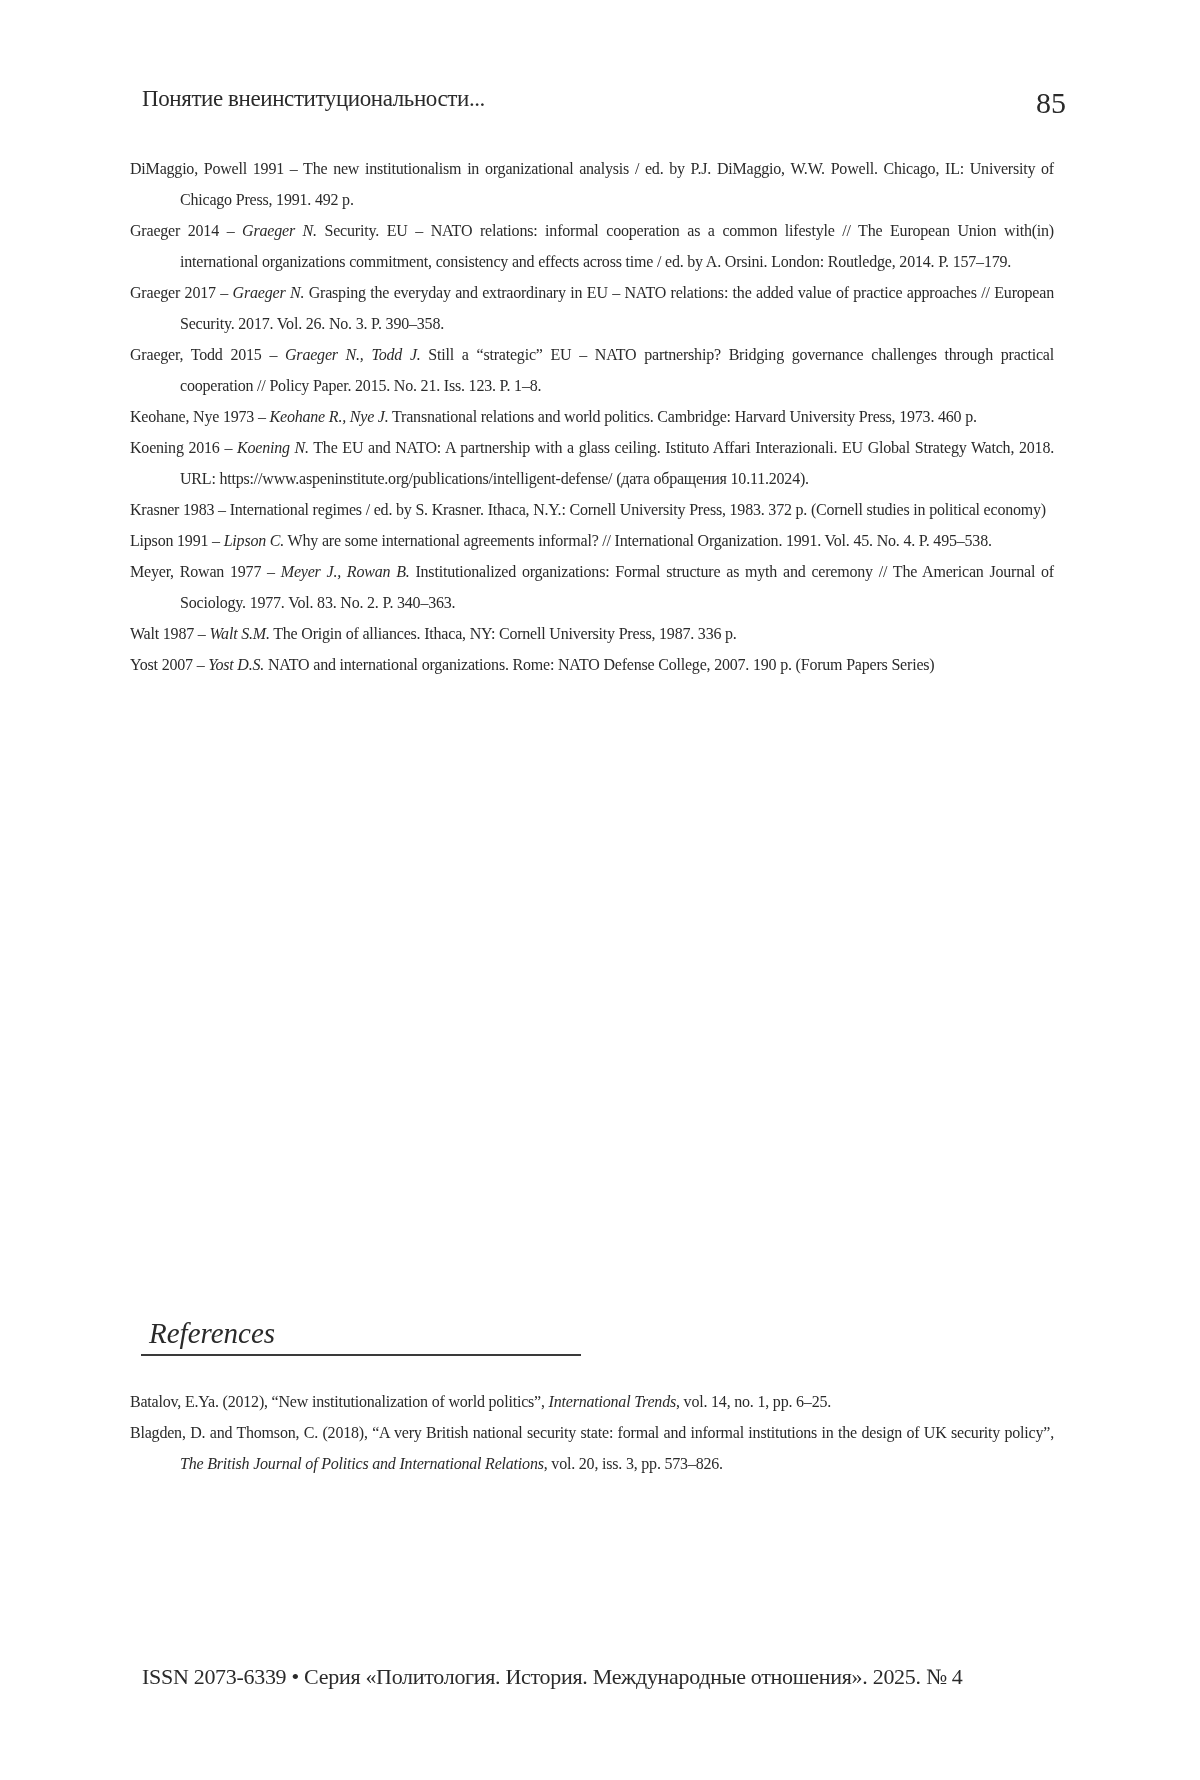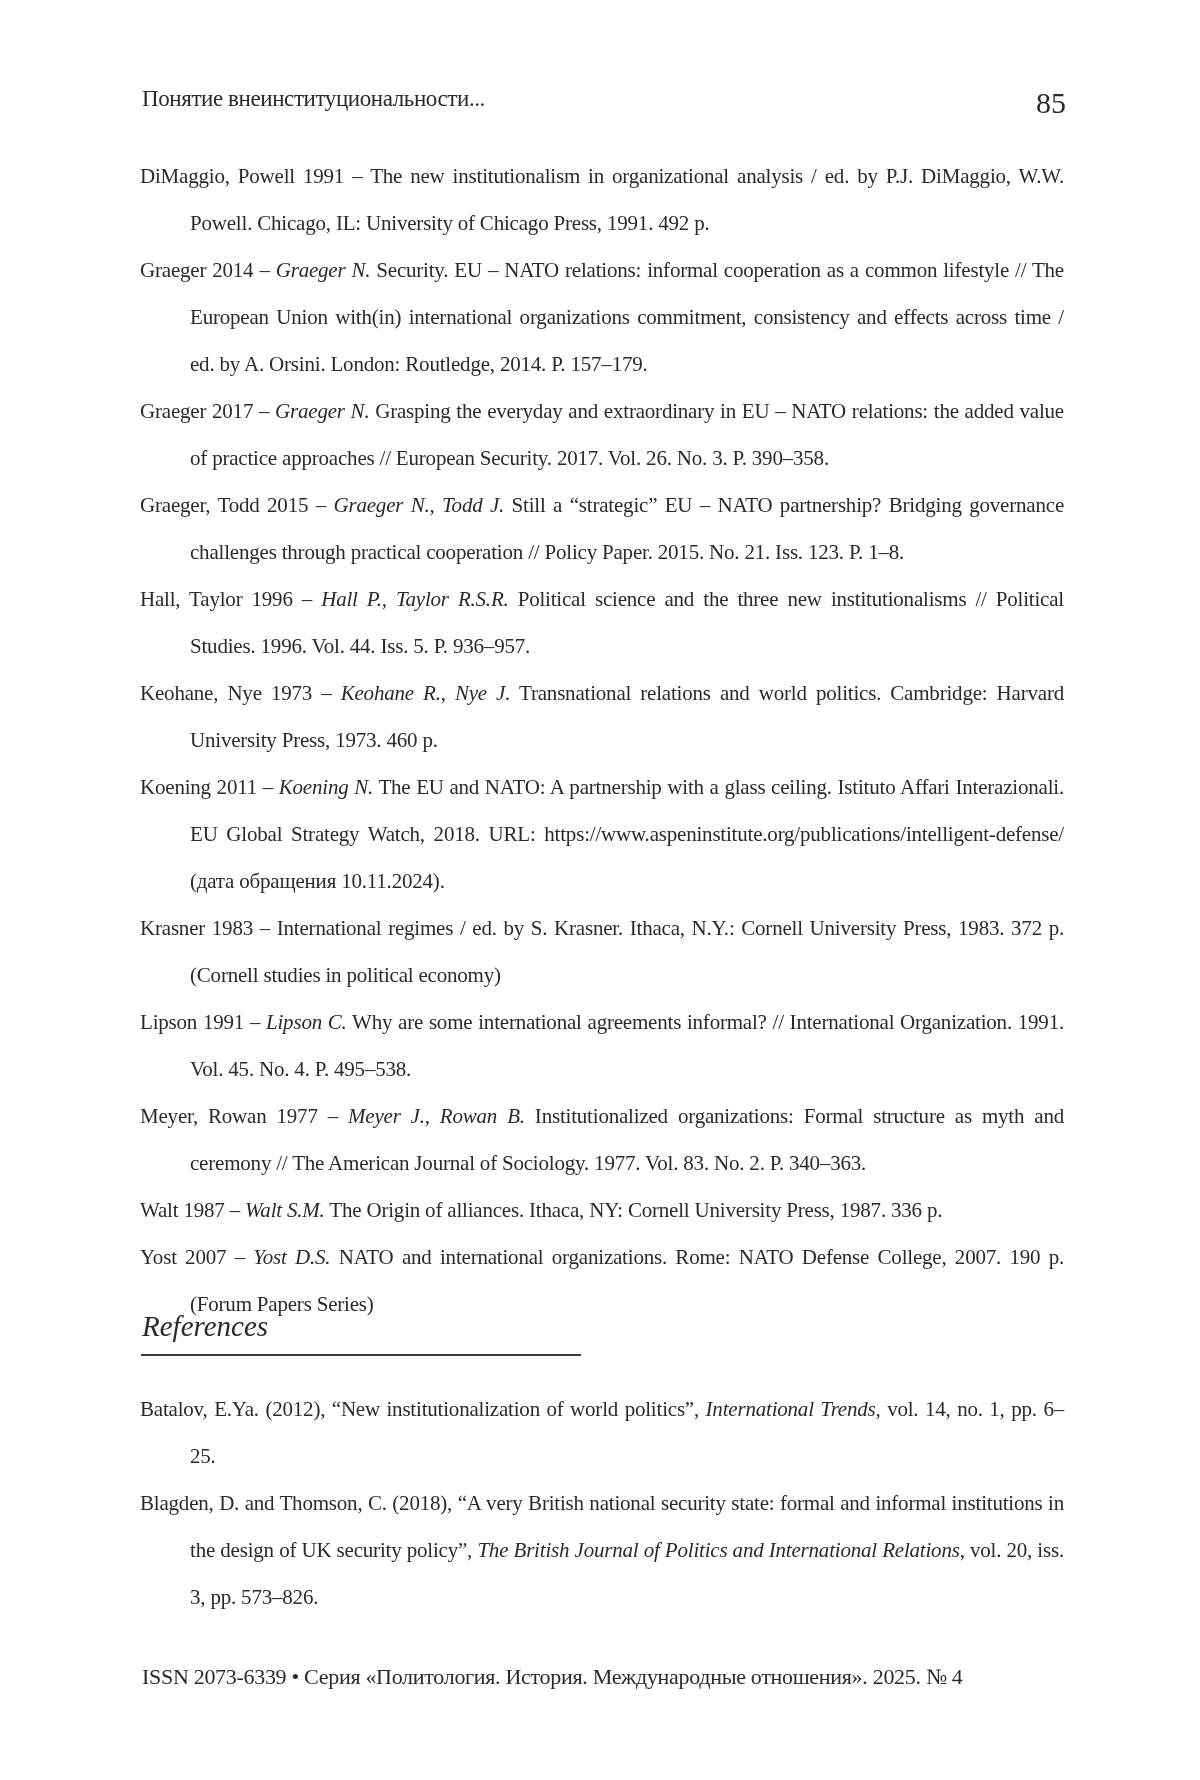--- a/index.html
+++ b/index.html
@@ -8,31 +8,31 @@
     font-family: "Liberation Serif", "DejaVu Serif", serif;
     color: #2a2a2a;
   }
   .header {
     position: absolute; left: 142px; top: 86px; width: 924px; height: 40px;
     display: flex; justify-content: space-between; align-items: flex-start;
   }
   .running-title { font-size: 23px; letter-spacing: -0.4px; }
   .page-number { font-size: 30px; }
   .refs {
-    position: absolute; left: 140px; top: 153px; width: 924px;
-    font-size: 21px; line-height: 47px; letter-spacing: -0.2px;
+    position: absolute; left: 130px; top: 153px; width: 924px;
+    font-size: 16px; line-height: 31px; letter-spacing: -0.2px;
   }
   .entry {
     text-align: justify; text-align-last: left;
     padding-left: 50px; text-indent: -50px; margin: 0;
   }
   .entry i { font-style: italic; }
   .references-heading {
     position: absolute; left: 142px; top: 1310px;
-    font-size: 29px; font-style: italic; margin: 0; font-weight: normal;
+    font-size: 29px; font-style: italic; margin: 7px; font-weight: normal;
   }
   .heading-rule {
     position: absolute; left: 141px; top: 1354px; width: 440px; height: 0;
     border-top: 2.5px solid #3a3a3a;
   }
   .refs2 { top: 1386px; }
   .footer {
     position: absolute; left: 142px; top: 1664px; width: 924px;
     font-size: 22px; letter-spacing: -0.3px; white-space: nowrap;
   }
@@ -43,23 +43,22 @@
 <div class="header">
   <span class="running-title">Понятие внеинституциональности...</span>
   <span class="page-number">85</span>
 </div>
 
 <div class="refs">
   <p class="entry"><span>DiMaggio, Powell 1991 – </span><i></i><span>The new institutionalism in organizational analysis / ed. by P.J. DiMaggio, W.W. Powell. Chicago, IL: University of Chicago Press, 1991. 492 p.</span></p>
   <p class="entry"><span>Graeger 2014 – </span><i>Graeger N.</i><span> Security. EU – NATO relations: informal cooperation as a common lifestyle // The European Union with(in) international organizations commitment, consistency and effects across time / ed. by A. Orsini. London: Routledge, 2014. P. 157–179.</span></p>
   <p class="entry"><span>Graeger 2017 – </span><i>Graeger N.</i><span> Grasping the everyday and extraordinary in EU – NATO relations: the added value of practice approaches // European Security. 2017. Vol. 26. No. 3. P. 390–358.</span></p>
   <p class="entry"><span>Graeger, Todd 2015 – </span><i>Graeger N., Todd J.</i><span> Still a “strategic” EU – NATO partnership? Bridging governance challenges through practical cooperation // Policy Paper. 2015. No. 21. Iss. 123. P. 1–8.</span></p>
-  <p class="entry"><span>Hall, Taylor 1996 – </span><i>Hall P., Taylor R.S.R.</i><span> Political science and the three new institutionalisms // Political Studies. 1996. Vol. 44. Iss. 5. P. 936–957.</span></p>
   <p class="entry"><span>Keohane, Nye 1973 – </span><i>Keohane R., Nye J.</i><span> Transnational relations and world politics. Cambridge: Harvard University Press, 1973. 460 p.</span></p>
-  <p class="entry"><span>Koening 2011 – </span><i>Koening N.</i><span> The EU and NATO: A partnership with a glass ceiling. Istituto Affari Interazionali. EU Global Strategy Watch, 2018. URL: https://www.aspeninstitute.org/publications/intelligent-defense/ (дата обращения 10.11.2024).</span></p>
+  <p class="entry"><span>Koening 2016 – </span><i>Koening N.</i><span> The EU and NATO: A partnership with a glass ceiling. Istituto Affari Interazionali. EU Global Strategy Watch, 2018. URL: https://www.aspeninstitute.org/publications/intelligent-defense/ (дата обращения 10.11.2024).</span></p>
   <p class="entry"><span>Krasner 1983 – </span><i></i><span>International regimes / ed. by S. Krasner. Ithaca, N.Y.: Cornell University Press, 1983. 372 p. (Cornell studies in political economy)</span></p>
   <p class="entry"><span>Lipson 1991 – </span><i>Lipson C.</i><span> Why are some international agreements informal? // International Organization. 1991. Vol. 45. No. 4. P. 495–538.</span></p>
   <p class="entry"><span>Meyer, Rowan 1977 – </span><i>Meyer J., Rowan B.</i><span> Institutionalized organizations: Formal structure as myth and ceremony // The American Journal of Sociology. 1977. Vol. 83. No. 2. P. 340–363.</span></p>
   <p class="entry"><span>Walt 1987 – </span><i>Walt S.M.</i><span> The Origin of alliances. Ithaca, NY: Cornell University Press, 1987. 336 p.</span></p>
   <p class="entry"><span>Yost 2007 – </span><i>Yost D.S.</i><span> NATO and international organizations. Rome: NATO Defense College, 2007. 190 p. (Forum Papers Series)</span></p>
 </div>
 
 <h2 class="references-heading">References</h2>
 <div class="heading-rule"></div>
 

